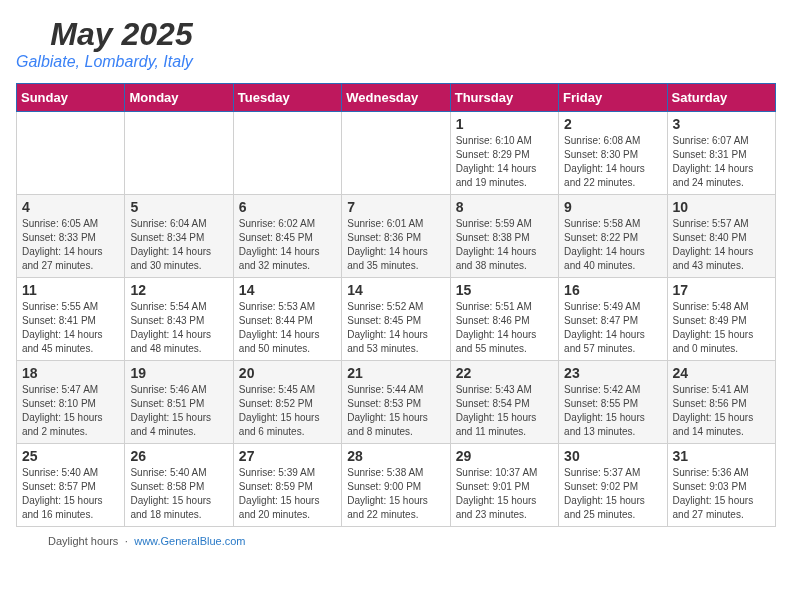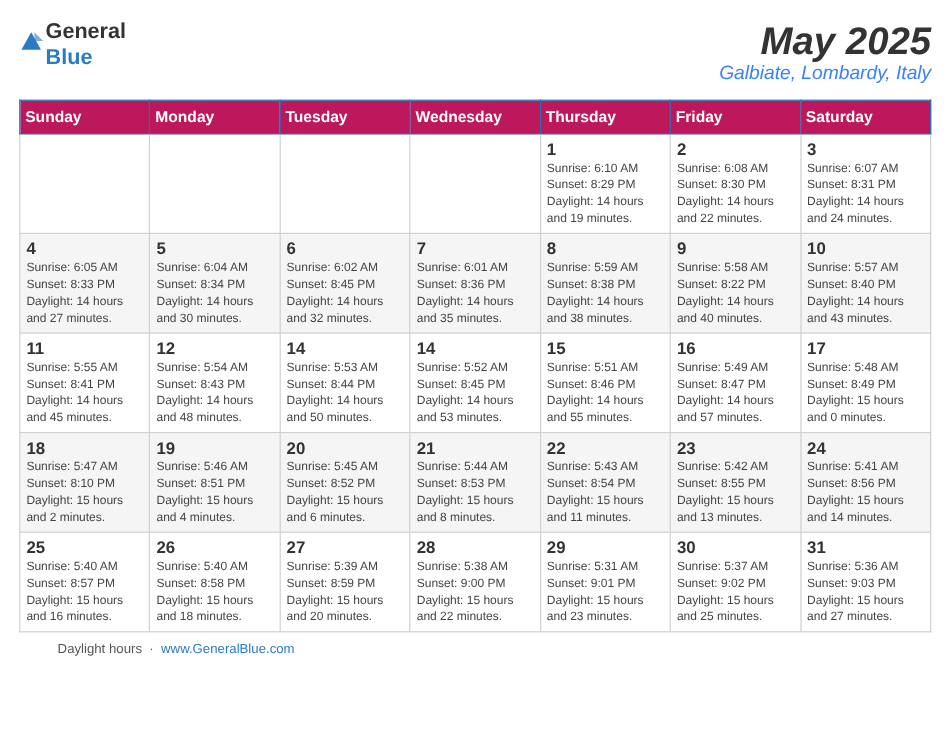--- a/index.html
+++ b/index.html
@@ -98,32 +98,20 @@
     }
     .footer-note a {
       color: #2a7ac7;
       text-decoration: none;
     }
   </style>
 </head>
 <body>
 
 <div class="header-area">
-  <div class="logo">
-    <div>
-      <svg class="logo-icon" viewBox="0 0 22 22" xmlns="http://www.w3.org/2000/svg">
-        <polygon points="11,2 20,18 2,18" fill="#2a7ac7"></polygon>
-        <polygon points="14,2 22,10 14,10" fill="#2a7ac7" opacity="0.6"></polygon>
-      </svg>
-    </div>
-    <div>
-      <span class="logo-text-general">General</span><br>
-      <span class="logo-text-blue">Blue</span>
-    </div>
-  </div>
   <div class="title-area">
     <div class="month-title">May 2025</div>
     <div class="location-title">Galbiate, Lombardy, Italy</div>
   </div>
 </div>
 
 <table class="calendar">
   <thead>
     <tr>
     <th>Sunday</th>
@@ -340,21 +328,21 @@
         </td>
         <td>
           <span class="day-number">28</span>
           <div class="day-info">Sunrise: 5:38 AM
 Sunset: 9:00 PM
 Daylight: 15 hours
 and 22 minutes.</div>
         </td>
         <td>
           <span class="day-number">29</span>
-          <div class="day-info">Sunrise: 5:31 AM
+          <div class="day-info">Sunrise: 10:37 AM
 Sunset: 9:01 PM
 Daylight: 15 hours
 and 23 minutes.</div>
         </td>
         <td>
           <span class="day-number">30</span>
           <div class="day-info">Sunrise: 5:37 AM
 Sunset: 9:02 PM
 Daylight: 15 hours
 and 25 minutes.</div>

